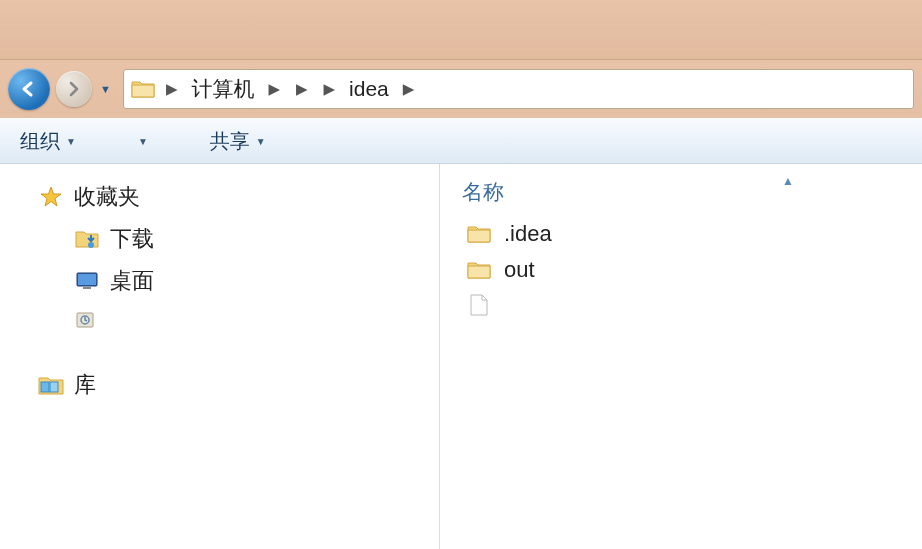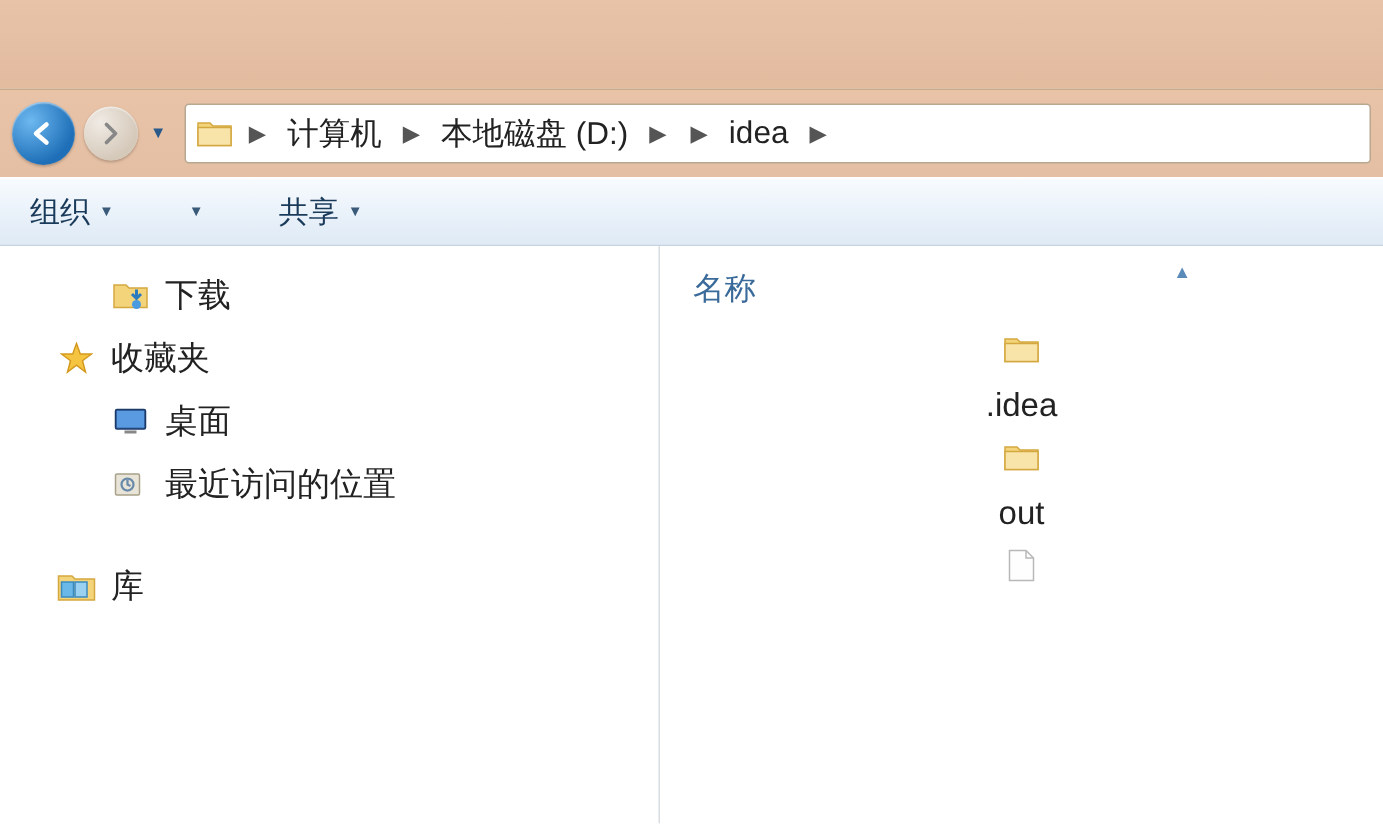--- a/index.html
+++ b/index.html
@@ -66,21 +66,21 @@
 
     
     .toolbar {
       height: 46px;
       background: linear-gradient(180deg, #f8fbfe 0%, #eaf2fa 50%, #dfeaf5 100%);
       border-top: 1px solid #fff;
       border-bottom: 1px solid #c5d3e2;
       display: flex;
       align-items: center;
       padding: 0 14px;
-      gap: 38px;
+      gap: 50px;
       font-size: 20px;
       color: #1a3a5a;
     }
     .tool-item { display: flex; align-items: center; gap: 6px; cursor: pointer; padding: 4px 6px; }
     .dd { font-size: 10px; color: #3a5a7a; }
 
     
     .main {
       display: flex;
       height: calc(549px - 60px - 58px - 46px);
@@ -118,21 +118,20 @@
     .sort-indicator {
       position: absolute;
       right: 110px; top: 0;
       font-size: 12px;
       color: #5a8ab8;
     }
     .file-row {
       display: flex; align-items: center; gap: 12px;
       padding: 5px 8px;
       cursor: pointer;
-      flex-direction: column;
     }
 
     
     .ico { width: 26px; height: 24px; display: inline-flex; align-items: center; justify-content: center; flex-shrink: 0; }
     .ico svg { display: block; }
   </style>
 </head>
 <body>
 
 <div class="window-frame"></div>
@@ -153,21 +152,20 @@
   <div class="address-bar">
     <span class="addr-folder-icon ico">
       <svg width="24" height="20" viewBox="0 0 24 20">
         <path d="M1 3 h8 l2 2 h12 v13 h-22 z" fill="#f4d47a" stroke="#d4a840" stroke-width="1"></path>
         <path d="M1 6 h22 v12 h-22 z" fill="#f8e4a8" stroke="#d4a840" stroke-width="1"></path>
       </svg>
     </span>
     <span class="crumb-sep">▶</span>
     <span class="crumb">计算机</span>
     <span class="crumb-sep">▶</span>
-    <span class="crumb">本地磁盘 (D:)</span>
     <span class="crumb-sep">▶</span>
     <span class="crumb-sep">▶</span>
     <span class="crumb">idea</span>
     <span class="crumb-sep">▶</span>
   </div>
 </div>
 
 <div class="toolbar">
   <div class="tool-item">
     <span>组织</span>
@@ -178,57 +176,56 @@
   </div>
   <div class="tool-item">
     <span>共享</span>
     <span class="dd">▼</span>
   </div>
 </div>
 
 <div class="main">
 
   <div class="sidebar">
+    <div class="side-item">
+      <span class="ico">
+        <svg width="22" height="22" viewBox="0 0 22 22">
+          <path d="M11 1 L13.5 8 L21 8 L15 12.5 L17 20 L11 15.5 L5 20 L7 12.5 L1 8 L8.5 8 Z" fill="#f5c542" stroke="#d49a20" stroke-width="1"></path>
+        </svg>
+      </span>
+      <span>收藏夹</span>
+    </div>
     <div class="side-item side-sub">
       <span class="ico">
         <svg width="24" height="20" viewBox="0 0 24 20">
           <path d="M1 3 h8 l2 2 h12 v13 h-22 z" fill="#f4d47a" stroke="#d4a840"></path>
           <path d="M16 6 v6 m-3 -3 l3 3 l3 -3" stroke="#2a7ac0" stroke-width="2" fill="none"></path>
           <circle cx="16" cy="16" r="3" fill="#4a9ae0"></circle>
         </svg>
       </span>
       <span>下载</span>
-    </div>
-    <div class="side-item">
-      <span class="ico">
-        <svg width="22" height="22" viewBox="0 0 22 22">
-          <path d="M11 1 L13.5 8 L21 8 L15 12.5 L17 20 L11 15.5 L5 20 L7 12.5 L1 8 L8.5 8 Z" fill="#f5c542" stroke="#d49a20" stroke-width="1"></path>
-        </svg>
-      </span>
-      <span>收藏夹</span>
     </div>
     <div class="side-item side-sub">
       <span class="ico">
         <svg width="24" height="20" viewBox="0 0 24 20">
           <rect x="2" y="2" width="20" height="13" rx="1" fill="#3a6aaa" stroke="#1a3a6a"></rect>
           <rect x="3" y="3" width="18" height="11" fill="#5a9ae0"></rect>
           <rect x="8" y="16" width="8" height="2" fill="#888"></rect>
         </svg>
       </span>
       <span>桌面</span>
     </div>
     <div class="side-item side-sub">
       <span class="ico">
         <svg width="24" height="22" viewBox="0 0 24 22">
           <rect x="2" y="4" width="16" height="14" rx="1" fill="#e8e4d8" stroke="#a8a088"></rect>
           <circle cx="10" cy="11" r="4" fill="none" stroke="#6a8aaa" stroke-width="1.5"></circle>
           <path d="M10 8 v3 l2 1" stroke="#6a8aaa" stroke-width="1.5" fill="none"></path>
         </svg>
       </span>
-      <span>最近访问的位置</span>
     </div>
 
     <div class="side-group-gap"></div>
 
     <div class="side-item">
       <span class="ico">
         <svg width="26" height="22" viewBox="0 0 26 22">
           <path d="M1 4 h9 l2 2 h13 v14 h-24 z" fill="#f4d47a" stroke="#d4a840"></path>
           <rect x="3" y="8" width="8" height="10" fill="#6ab8e8" stroke="#3a8ac0"></rect>
           <rect x="12" y="8" width="8" height="10" fill="#9ad0f0" stroke="#3a8ac0"></rect>

